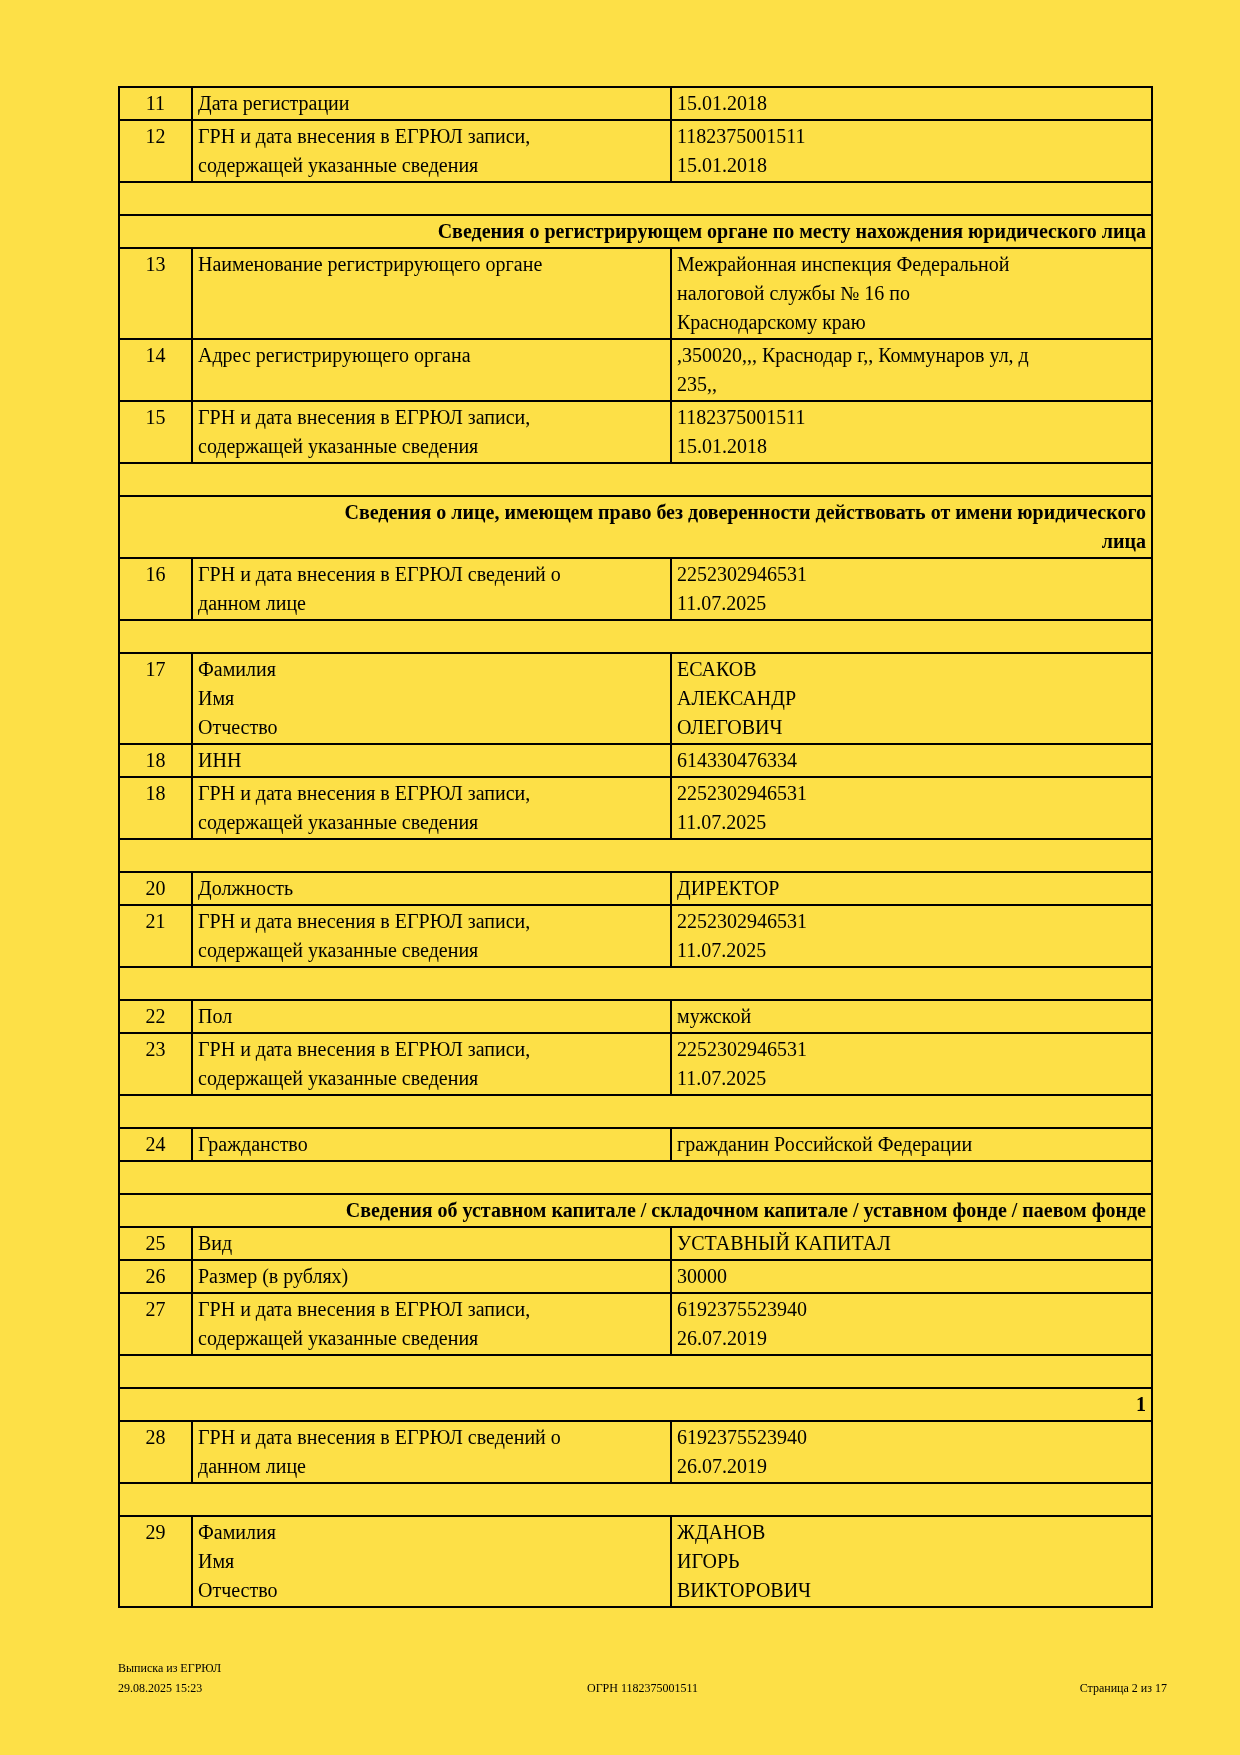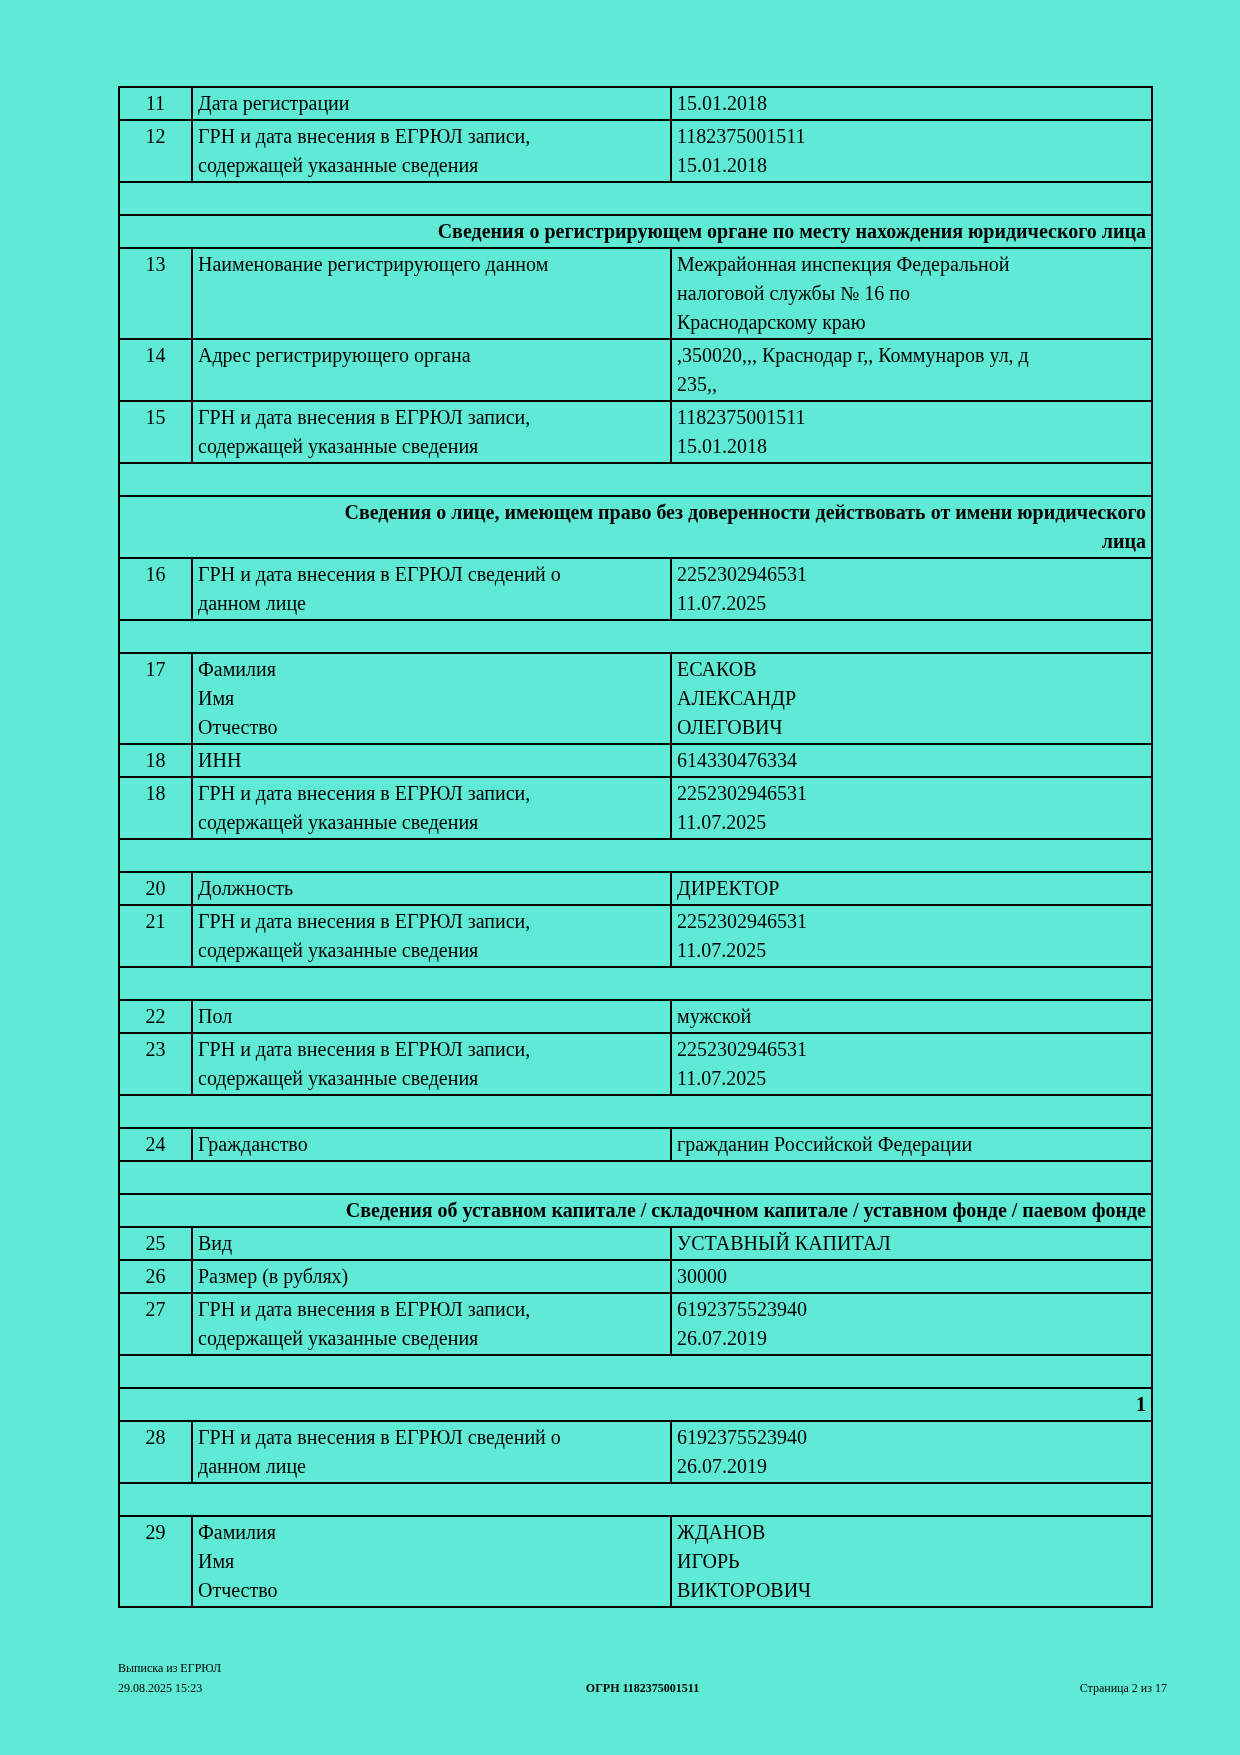--- a/index.html
+++ b/index.html
@@ -3,21 +3,21 @@
 <meta charset="utf-8">
 <style>
   * { margin: 0; padding: 0; box-sizing: border-box; }
   html, body { background: #ffffff; }
   body {
     width: 1240px; height: 1755px;
     position: relative; overflow: hidden;
     font-family: "Liberation Serif", "DejaVu Serif", serif;
     color: #000;
   }
-  .page { position: absolute; inset: 0; background: #5eead4; }
+  .page { position: absolute; inset: 0; background: #fde047; }
 
   table.egrul {
     position: absolute; left: 118px; top: 86px;
     width: 1033px;
     border-collapse: collapse; table-layout: fixed;
   }
   col.w-num   { width: 73px; }
   col.w-label { width: 479px; }
   col.w-value { width: 481px; }
 
@@ -39,21 +39,21 @@
   }
   td.c-spacer { height: 33px; }
 
   .footer {
     position: absolute; left: 118px; top: 1658px; width: 1049px;
     display: grid; grid-template-columns: 1fr auto 1fr;
     align-items: end;
     font-size: 12px; line-height: 20px;
   }
   .footer .f-left   { text-align: left; }
-  .footer .f-center { text-align: center; font-weight: bold; }
+  .footer .f-center { text-align: center; }
   .footer .f-right  { text-align: right; }
 </style>
 </head>
 <body>
 
 <div class="page">
 
   <table class="egrul">
     <colgroup>
       <col class="w-num">
@@ -72,21 +72,21 @@
           <td class="c-value">1182375001511<br>15.01.2018</td>
         </tr>
         <tr>
           <td class="c-spacer" colspan="3"></td>
         </tr>
         <tr>
           <td class="c-section" colspan="3">Сведения о регистрирующем органе по месту нахождения юридического лица</td>
         </tr>
         <tr>
           <td class="c-num">13</td>
-          <td class="c-label">Наименование регистрирующего данном</td>
+          <td class="c-label">Наименование регистрирующего органе</td>
           <td class="c-value">Межрайонная инспекция Федеральной<br>налоговой службы № 16 по<br>Краснодарскому краю</td>
         </tr>
         <tr>
           <td class="c-num">14</td>
           <td class="c-label">Адрес регистрирующего органа</td>
           <td class="c-value">,350020,,, Краснодар г,, Коммунаров ул, д<br>235,,</td>
         </tr>
         <tr>
           <td class="c-num">15</td>
           <td class="c-label">ГРН и дата внесения в ЕГРЮЛ записи,<br>содержащей указанные сведения</td>

